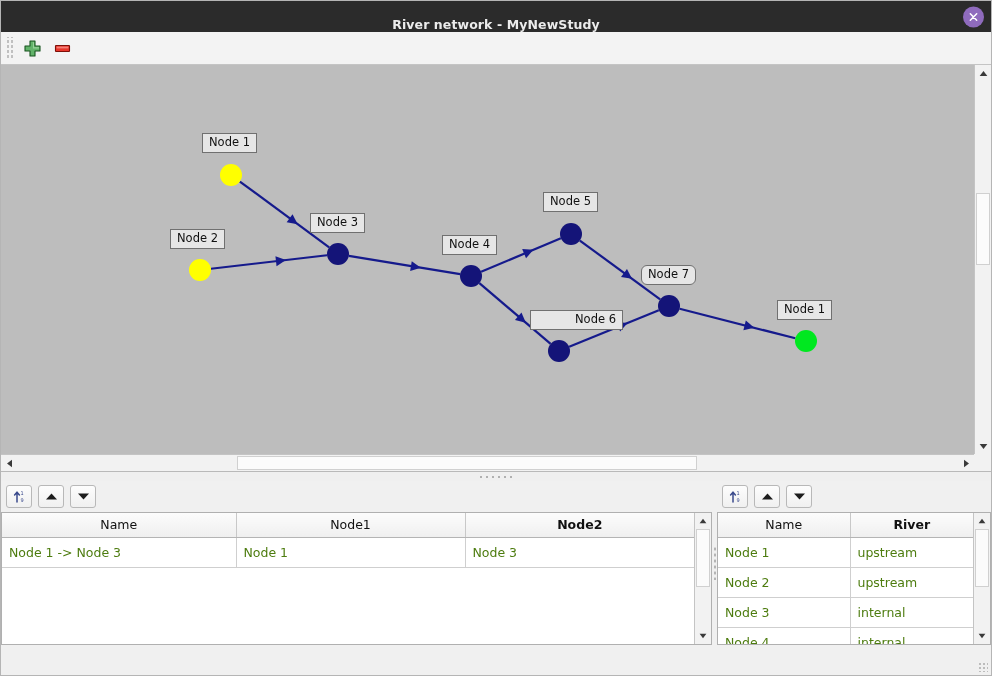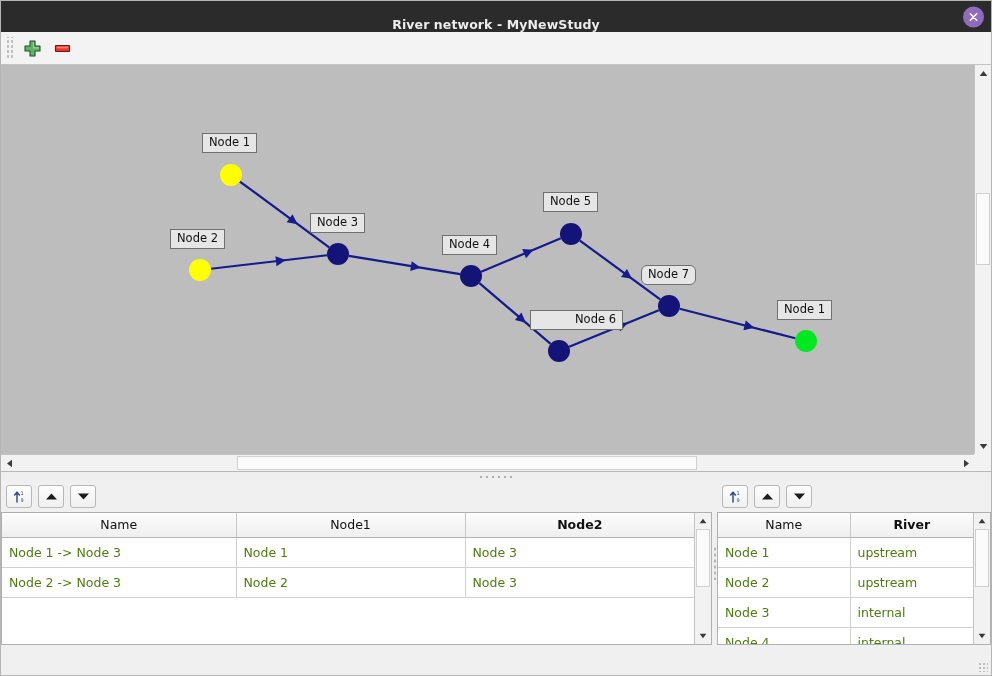--- a/index.html
+++ b/index.html
@@ -416,25 +416,20 @@
                   <th>Node1</th>
                   <th>Node2</th>
                 </tr>
               </thead>
             <tbody id="reaches-body">
                 <tr>
                   <td>Node 1 -&gt; Node 3</td>
                   <td>Node 1</td>
                   <td>Node 3</td>
                 </tr>
-                <tr>
-                  <td>Node 2 -&gt; Node 3</td>
-                  <td>Node 2</td>
-                  <td>Node 3</td>
-                </tr>
               </tbody>
           </table>
         </div>
         <div class="tbl-vscroll">
           <div class="sb-arrow">
             <svg width="8" height="6" viewBox="0 0 8 6">
               <path d="M4 0.8 L7.4 5.2 L0.6 5.2 z" fill="#3a3a3a"></path>
             </svg>
           </div>
           <div class="sb-track">

